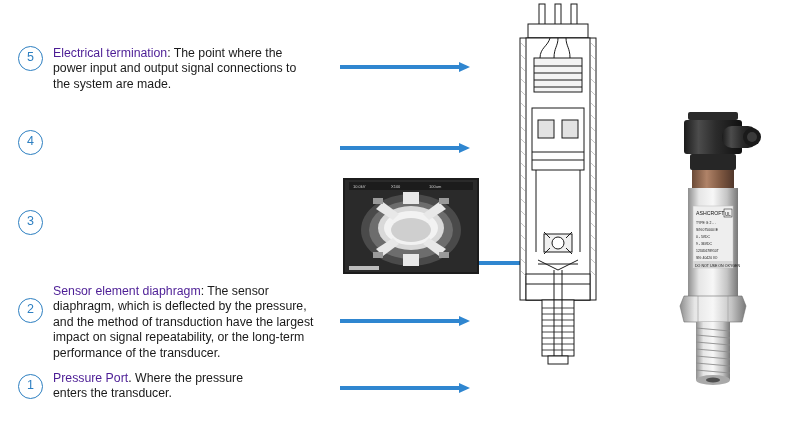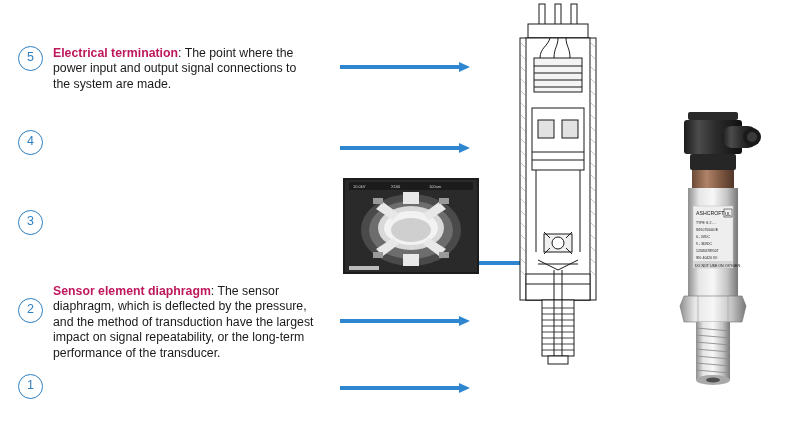--- a/index.html
+++ b/index.html
@@ -40,22 +40,22 @@
     font-family: "Liberation Sans", sans-serif;
     background: #ffffff;
     margin-right: 10px;
   }
   .ctext {
     font-size: 12.3px;
     line-height: 15.4px;
     color: #1a1a1a;
   }
   .ctext b {
-    font-weight: bold;
-    color: #be185d;
+    font-weight: normal;
+    color: #4c1d95;
   }
 
   
   .arrow {
     position: absolute;
     height: 10px;
     display: block;
   }
   .arrow .shaft {
     position: absolute;
@@ -142,20 +142,21 @@
     <div class="badge" style="margin-top:14px;">2</div>
     <div class="ctext"><b>Sensor element diaphragm</b><span>: The sensor diaphragm, which is deflected by the pressure, and the method of transduction have the largest impact on signal repeatability, or the long-term performance of the transducer.</span></div>
   </div>
   <div class="arrow" style="left:340px; top:316px; width:130px;">
     <div class="shaft" style="width:119px;"></div>
     <div class="head" style="left:119px;"></div>
   </div>
 
   <div class="callout" style="left:18px; top:371px; width:260px;">
     <div class="badge" style="margin-top:3px;">1</div>
+    <div class="ctext"><b>Pressure Port</b><span>. Where the pressure enters the transducer.</span></div>
   </div>
   <div class="arrow" style="left:340px; top:383px; width:130px;">
     <div class="shaft" style="width:119px;"></div>
     <div class="head" style="left:119px;"></div>
   </div>
 
   <div class="photo">
     <svg width="136" height="96" viewBox="0 0 136 96">
       <rect x="0" y="0" width="136" height="96" fill="#1c1c1c"></rect>
       <rect x="2" y="2" width="132" height="92" fill="#2a2a2a"></rect>

